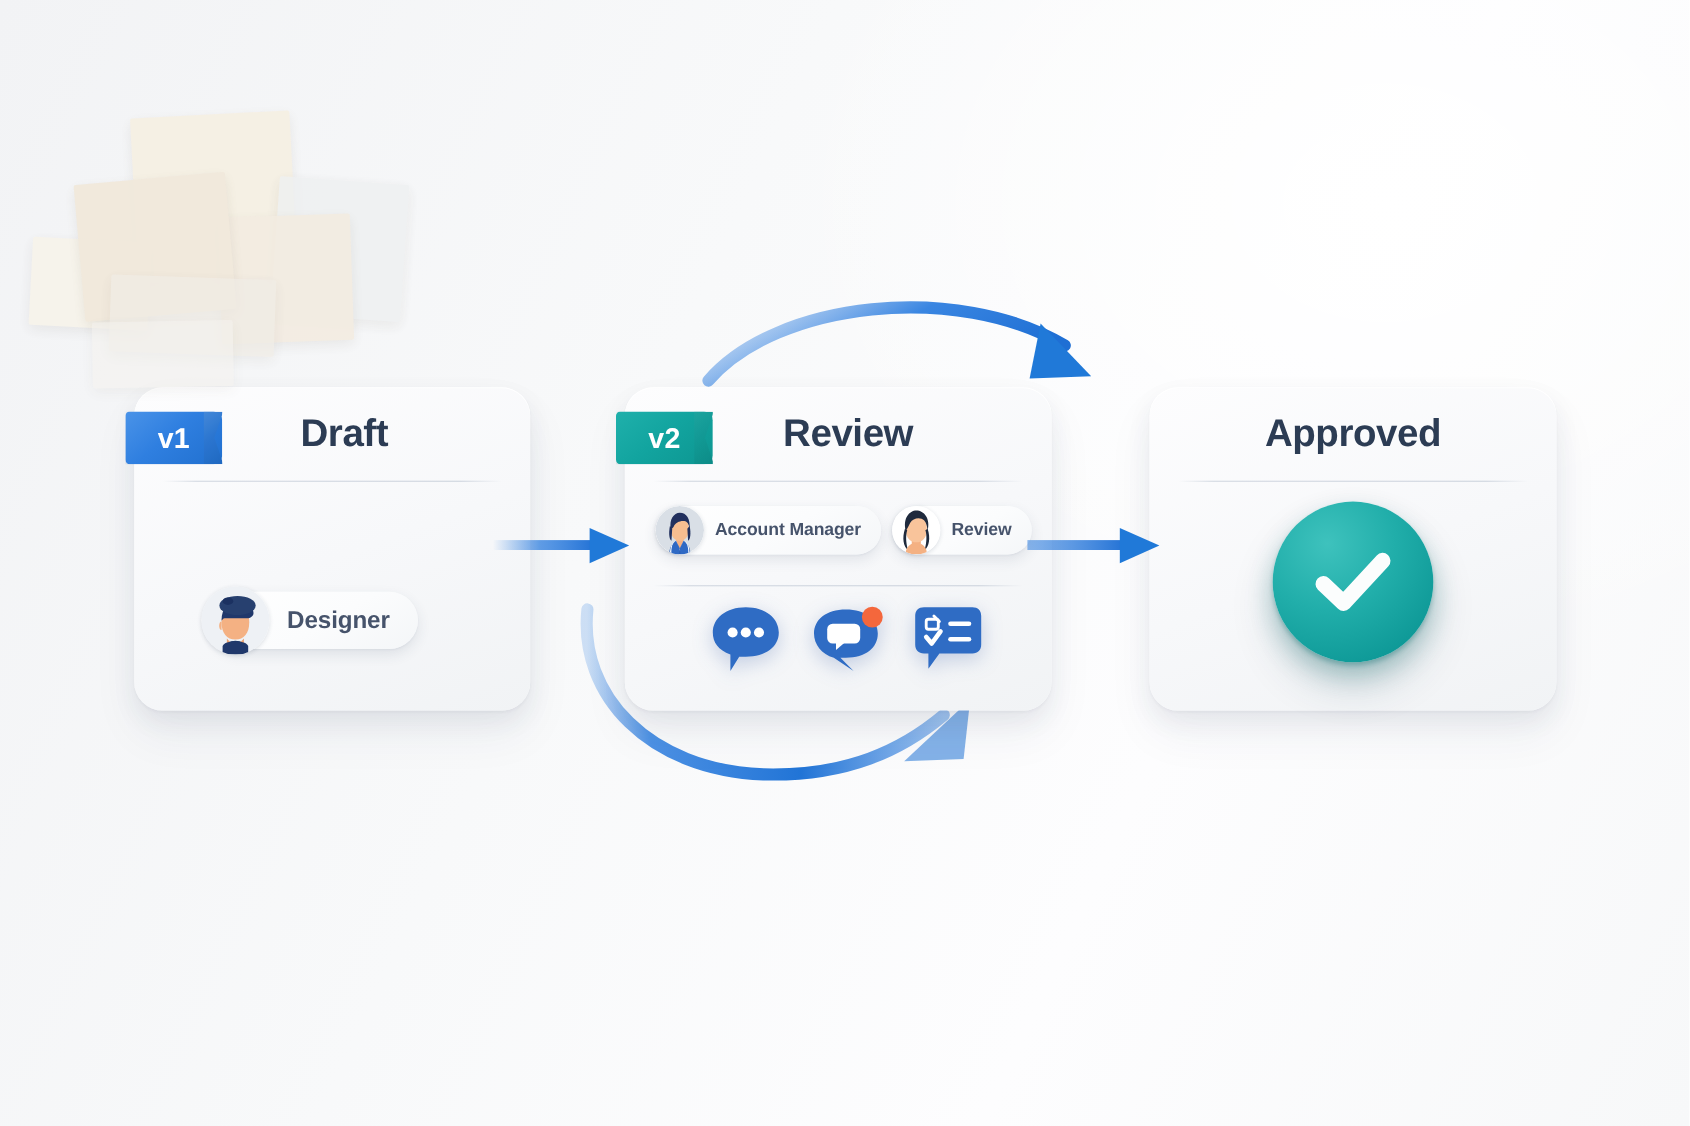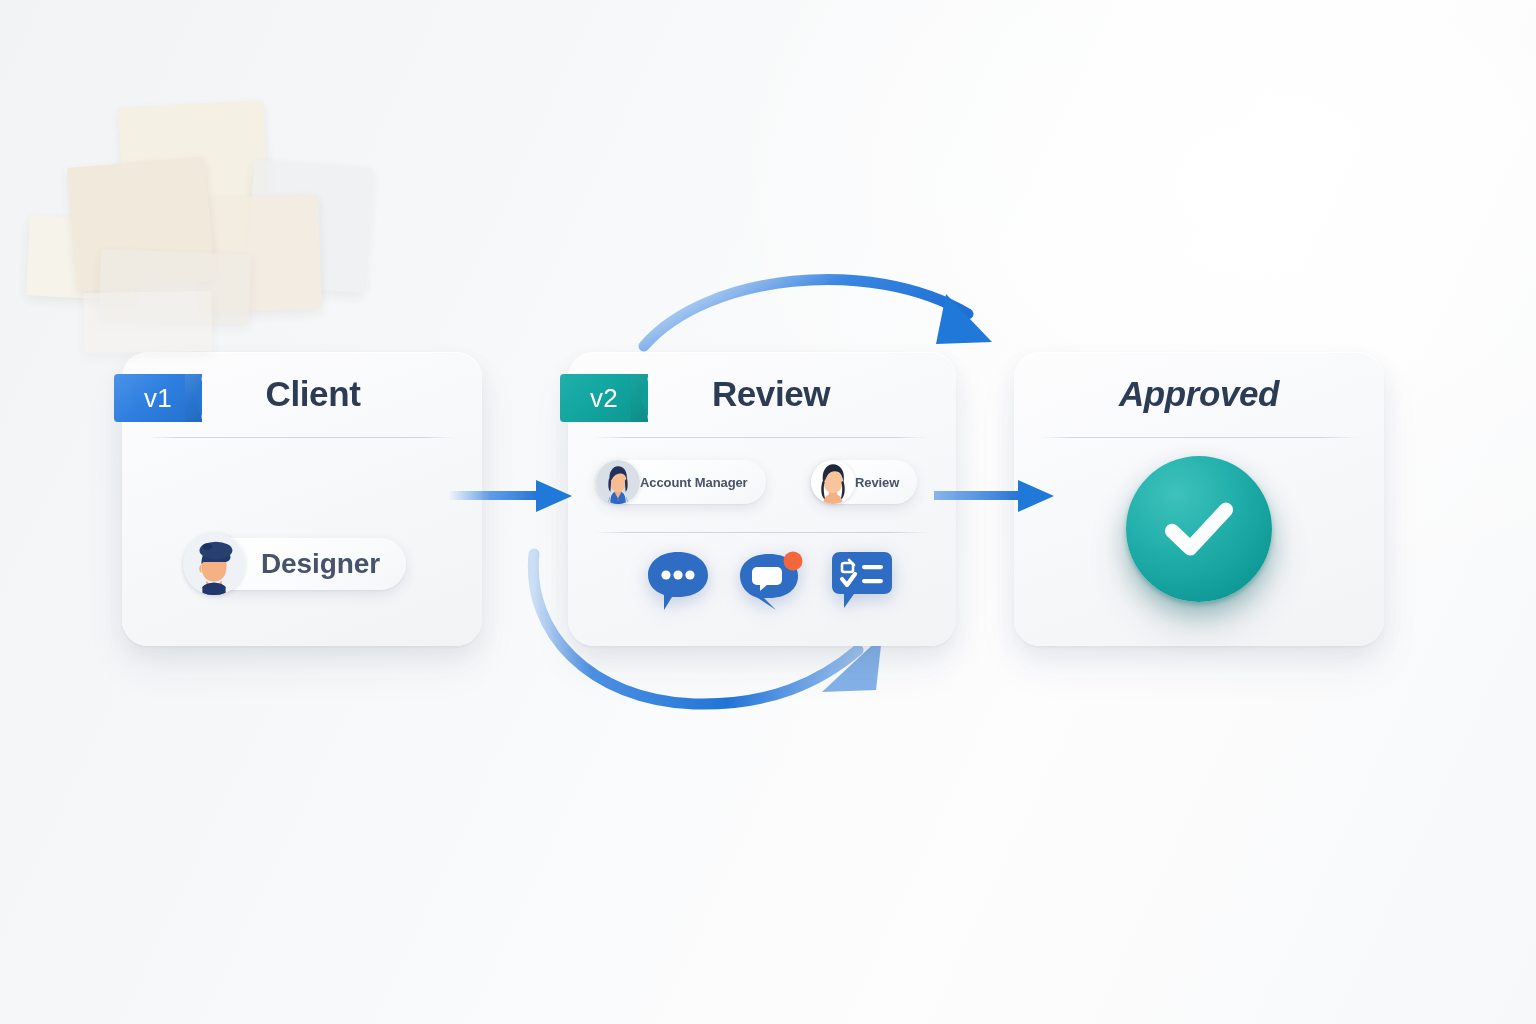--- a/index.html
+++ b/index.html
@@ -42,21 +42,21 @@
     background: linear-gradient(160deg, #fdfdfe 0%, #f7f8fa 52%, #f1f3f5 100%);
     box-shadow:
       0 2px 2px rgba(45,60,90,0.035),
       0 10px 22px rgba(45,60,90,0.07),
       0 22px 44px rgba(45,60,90,0.055),
       inset 0 1px 0 rgba(255,255,255,0.95);
     overflow: visible;
   }
   #card-draft    { left: 122px;  width: 360px; }
   #card-review   { left: 568px;  width: 388px; z-index: 6; }
-  #card-approved { left: 1014px; width: 370px; font-style: italic; }
+  #card-approved { left: 1045px; width: 370px; }
 
   .card-title {
     position: absolute;
     top: 22px;
     left: 0;
     width: 100%;
     text-align: center;
     font-size: 35px;
     font-weight: bold;
     letter-spacing: -0.4px;
@@ -85,21 +85,21 @@
     position: absolute;
     top: 22px;
     left: -8px;
     width: 88px;
     height: 48px;
     display: flex;
     align-items: center;
     justify-content: center;
     color: #ffffff;
     font-size: 26px;
-    font-weight: normal;
+    font-weight: bold;
     letter-spacing: 0.2px;
     border-radius: 4px 8px 8px 4px;
     clip-path: polygon(0 0, 100% 0, 100% 100%, 0 100%, 0 100%);
     box-shadow: 0 6px 14px rgba(30,60,110,0.22);
     user-select: none;
   }
   .badge::after {
     content: "";
     position: absolute;
     right: -1px;
@@ -122,46 +122,46 @@
     background: linear-gradient(150deg, #ffffff 0%, #fbfcfd 55%, #f4f6f8 100%);
     border-radius: 999px;
     box-shadow:
       0 1px 2px rgba(45,60,90,0.05),
       0 5px 13px rgba(45,60,90,0.11);
     padding-right: 18px;
     height: 44px;
     box-sizing: border-box;
   }
   .chip-label {
-    font-size: 13px;
+    font-size: 16px;
     font-weight: bold;
     color: #46536b;
     letter-spacing: -0.1px;
-    padding-left: 0;
+    padding-left: 10px;
     white-space: nowrap;
     user-select: none;
   }
   .chip-avatar {
     width: 44px;
     height: 44px;
     border-radius: 50%;
     overflow: hidden;
     flex: none;
     box-shadow: 0 1px 4px rgba(45,60,90,0.16);
   }
 
   
   #chip-designer {
     left: 70px;
     top: 186px;
     height: 52px;
     padding-right: 26px;
   }
   #chip-designer .chip-avatar { width: 62px; height: 62px; margin-left: -9px; margin-top: 0; }
-  #chip-designer .chip-label { font-size: 28px; padding-left: 16px; }
+  #chip-designer .chip-label { font-size: 22px; padding-left: 16px; }
 
   #chip-am     { left: 28px;  top: 108px; }
   #chip-client { left: 243px; top: 108px; }
 
   
   .icon-row {
     position: absolute;
     top: 198px;
     left: 0;
     width: 100%;
@@ -269,21 +269,21 @@
       </linearGradient>
     </defs>
     <path d="M14 14 C 6 92, 70 160, 174 164 C 250 166, 300 142, 338 110" fill="none" stroke="url(#gcb)" stroke-width="11" stroke-linecap="round"></path>
     <path d="M302 152 L362 96 L356 150 Z" fill="#6ea5e4" opacity="0.85"></path>
   </svg>
 
   <div class="card" id="card-draft">
     <div class="badge badge-v1">
       <span>v1</span>
     </div>
-    <div class="card-title">Client</div>
+    <div class="card-title">Draft</div>
     <div class="divider divider-1"></div>
 
     <div class="chip" id="chip-designer">
       <div class="chip-avatar">
         <svg viewBox="0 0 64 64" width="62" height="62">
           <circle cx="32" cy="32" r="32" fill="#eef1f5"></circle>
           <g>
             <path d="M22 60 C22 48 42 48 42 60 L42 64 L22 64 Z" fill="#1e3a68"></path>
             <path d="M32 18 C42 18 45 26 45 34 C45 44 40 50 32 50 C24 50 19 44 19 34 C19 26 22 18 32 18 Z" fill="#f4b183"></path>
             <path d="M19 32 C19 20 26 13 34 13 C44 13 49 19 49 25 C49 28 46 30 43 30 L22 30 C20 30 19 33 19 32 Z" fill="#20386b"></path>

